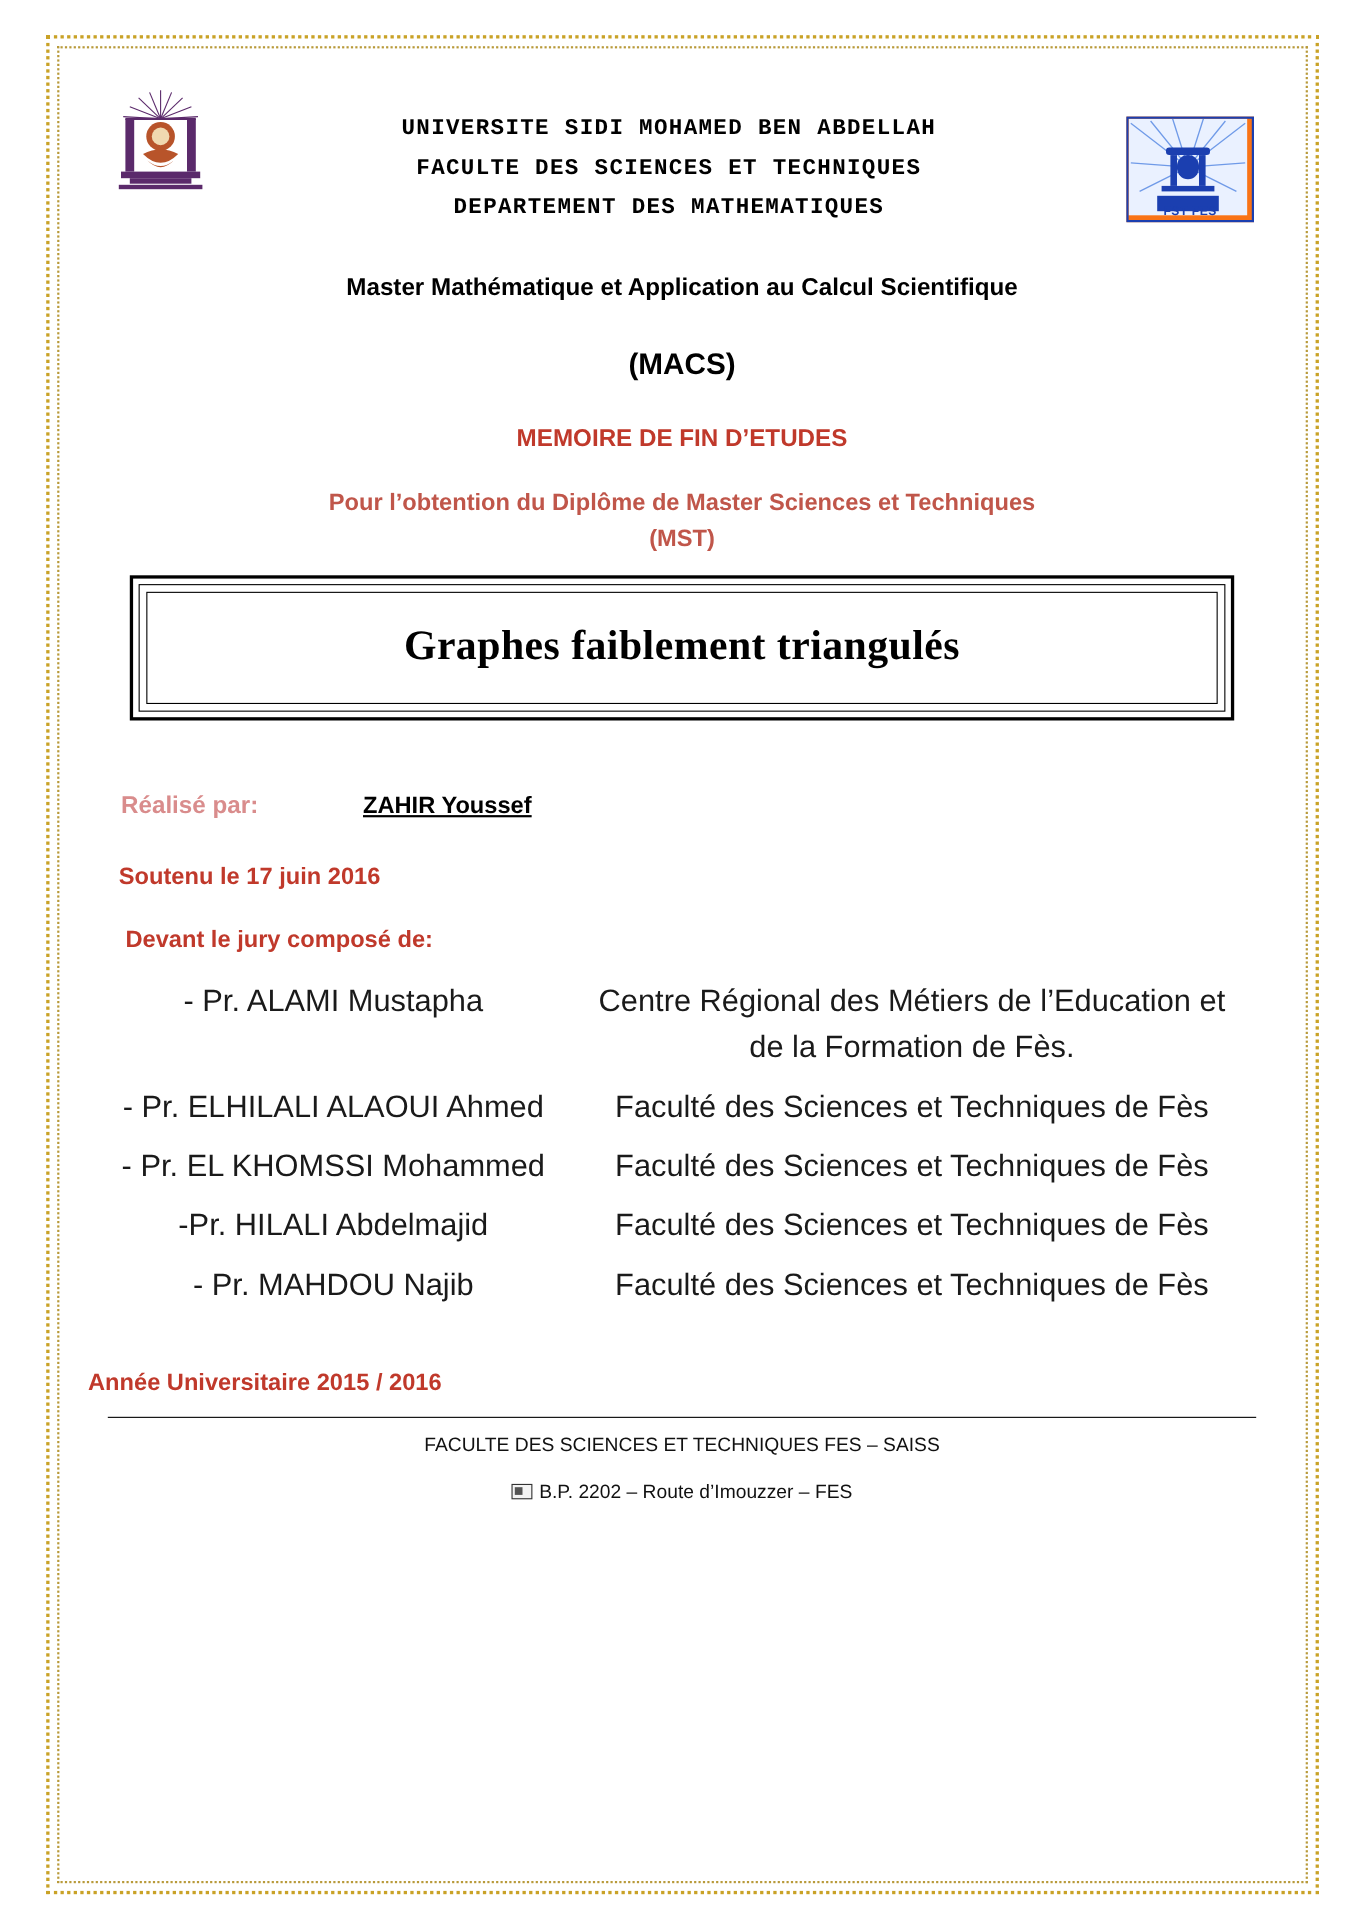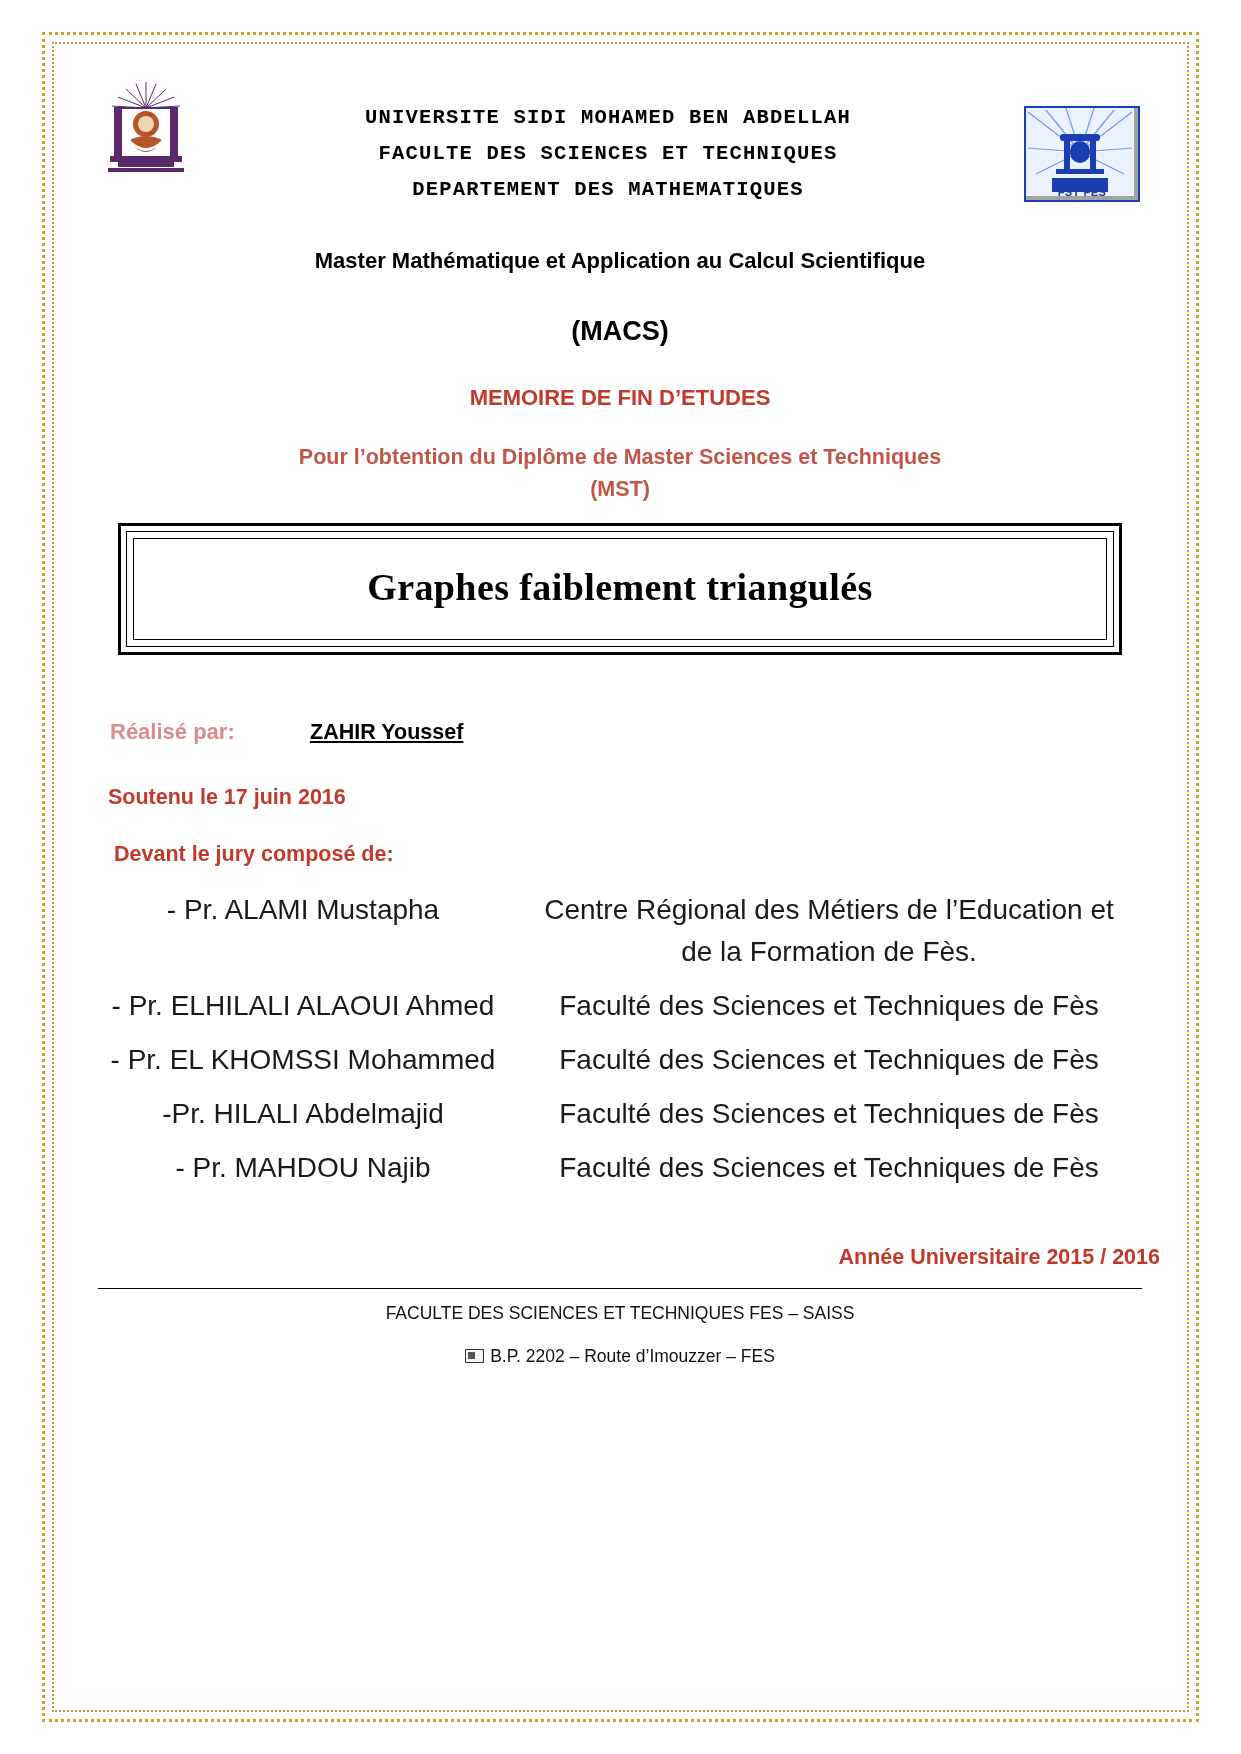--- a/index.html
+++ b/index.html
@@ -71,21 +71,21 @@
     line-height: 1.75;
     color: #000;
     padding-top: 22px;
   }
 
   .fst-logo {
     width: 112px;
     height: 92px;
     flex: 0 0 auto;
     border: 2px solid #1b3fb0;
-    background: #a3a3a3;
+    background: #f97316;
     position: relative;
     margin-top: 28px;
   }
   .fst-logo .rays { position:absolute; inset:0; }
   .fst-logo .caption {
     position: absolute;
     bottom: 2px;
     left: 0; right: 0;
     text-align: center;
     font-size: 11px;
@@ -151,20 +151,21 @@
 
   
   .people {
     margin-top: 64px;
     padding-left: 30px;
   }
   .person-row {
     display: flex;
     align-items: baseline;
     margin-bottom: 40px;
+    gap: 20px;
   }
   .person-label {
     color: #d98c8c;
     font-size: 22px;
     font-weight: bold;
     width: 200px;
     flex: 0 0 auto;
   }
   .person-value {
     font-size: 21.5px;
@@ -207,21 +208,21 @@
   .jury-aff {
     flex: 1 1 auto;
   }
   .jury-aff .cont {
     display: block;
     padding-left: 0;
   }
 
   
   .year {
-    text-align: right;
+    text-align: left;
     margin-top: 56px;
     font-size: 21.5px;
     font-weight: bold;
     color: #c0392b;
   }
   .rule {
     margin: 18px 18px 0 18px;
     border-top: 1.5px solid #000;
   }
   .footer-line1 {

